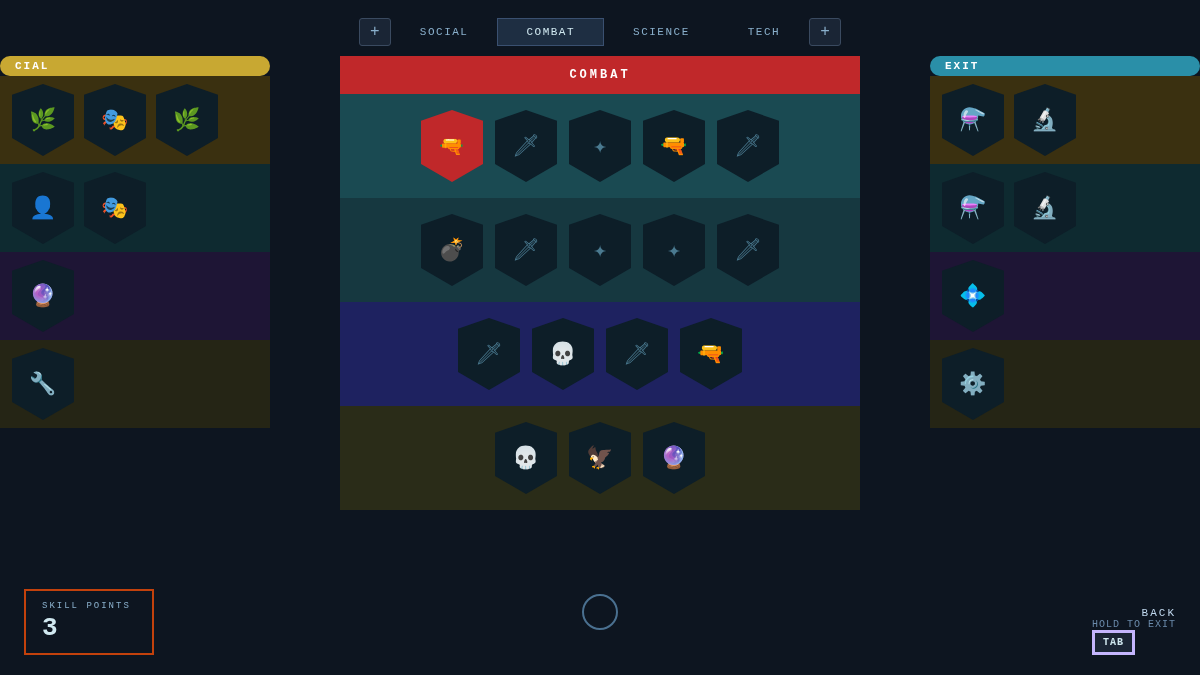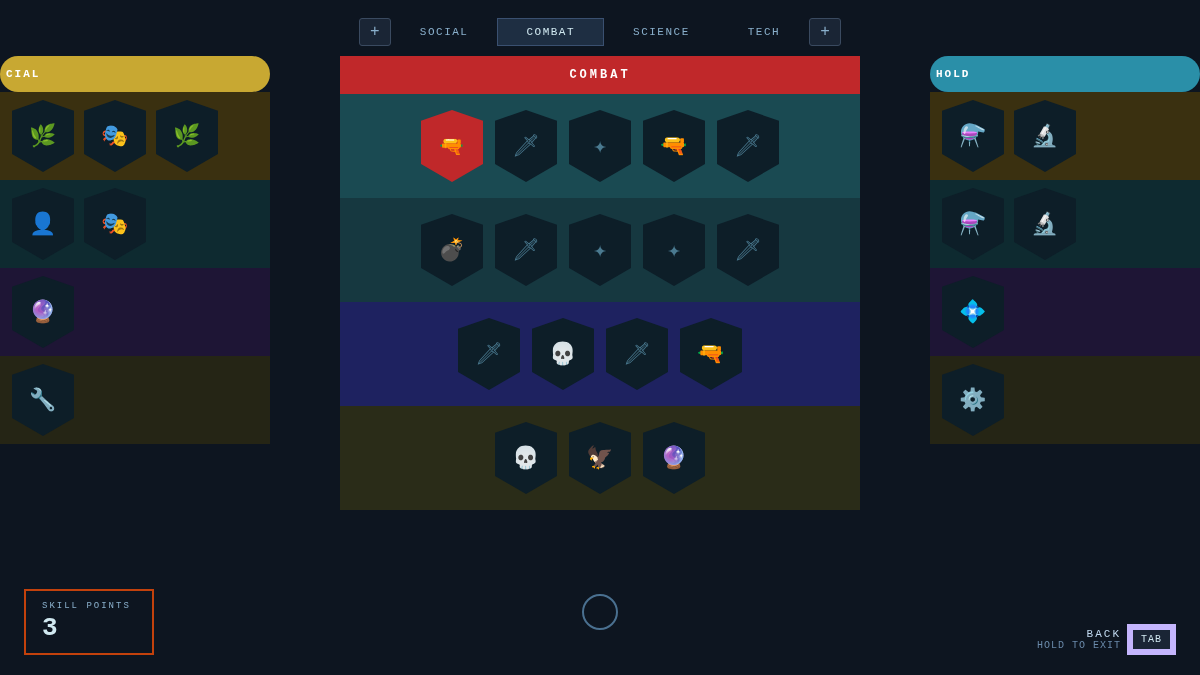--- a/index.html
+++ b/index.html
@@ -69,24 +69,24 @@
       top: 0;
       overflow: hidden;
     }
     .side-panel.left {
       left: 0;
     }
     .side-panel.right {
       right: 0;
     }
     .side-panel-header {
-      height: 36px;
-      display: flex;
-      align-items: center;
-      padding: 0 6px;
+      height: 20px;
+      display: flex;
+      align-items: center;
+      padding: 0 15px;
       font-size: 11px;
       letter-spacing: 2px;
       color: #fff;
       font-weight: bold;
       border-radius: 18px;
     }
     .side-panel.left .side-panel-header {
       background: #c8a832;
     }
     .side-panel.right .side-panel-header {
@@ -206,36 +206,38 @@
       font-weight: bold;
       margin-top: 2px;
     }
 
     
     .back-area {
       position: absolute;
       bottom: 20px;
       right: 24px;
       display: flex;
-      align-items: center;
-      gap: 6px;
+      align-items: flex-start;
+      gap: 0;
       color: #8ab0cc;
       font-size: 10px;
       letter-spacing: 1.5px;
+      flex-direction: column;
     }
     .back-label {
       text-align: right;
     }
     .back-key {
       background: #1a2535;
-      border: 6px solid #c4b5fd;
+      border: 3px solid #c4b5fd;
       padding: 4px 8px;
       font-size: 10px;
       letter-spacing: 1px;
       color: #d0e8f0;
+      font-weight: bold;
     }
   </style>
 </head>
 <body>
 
 <div class="tab-bar">
   <div class="tab-nav-btn">+</div>
 
   <div class="tab-item">SOCIAL</div>
   <div class="tab-item active">COMBAT</div>
@@ -369,21 +371,21 @@
         <span class="skill-badge-icon">🦅</span>
       </div>
       <div class="skill-badge">
         <div class="skill-badge-bg"></div>
         <span class="skill-badge-icon">🔮</span>
       </div>
     </div>
   </div>
 
   <div class="side-panel right">
-    <div class="side-panel-header">HOLD</div>
+    <div class="side-panel-header">EXIT</div>
 
     <div class="side-panel-row row-bg-yellow">
       <div class="skill-badge">
         <div class="skill-badge-bg"></div>
         <span class="skill-badge-icon">⚗️</span>
       </div>
       <div class="skill-badge">
         <div class="skill-badge-bg"></div>
         <span class="skill-badge-icon">🔬</span>
       </div>

